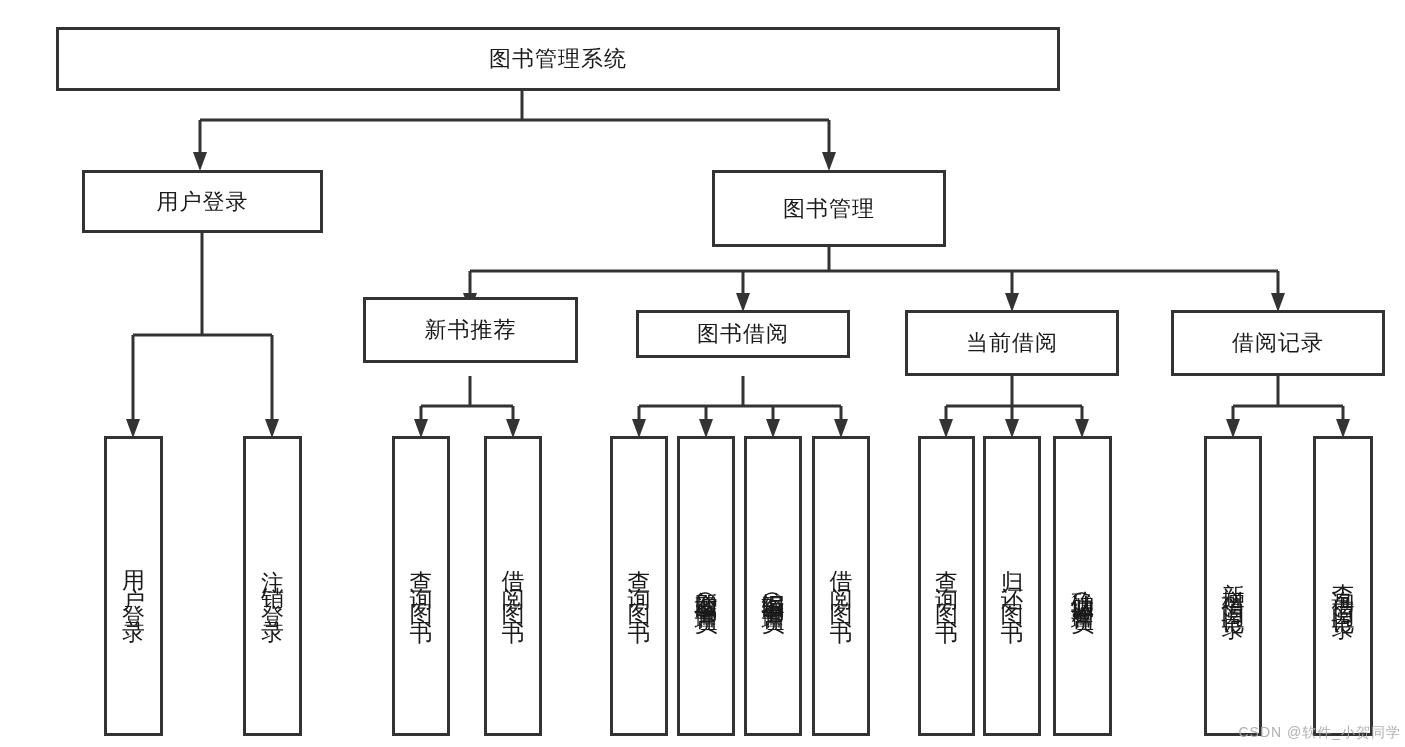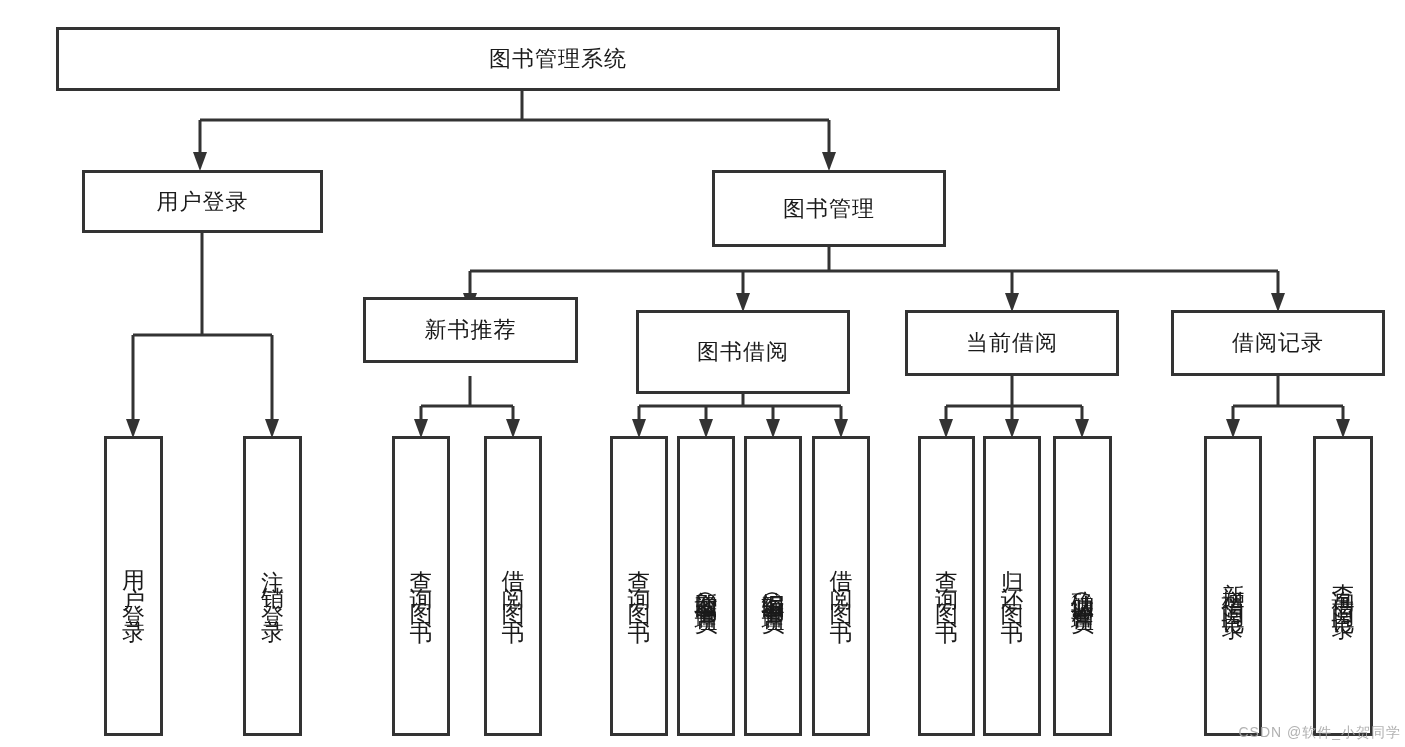--- a/index.html
+++ b/index.html
@@ -117,21 +117,21 @@
       <polygon points="1336,419 1350,419 1343,438"></polygon>
     </g>
   </svg>
 
   <div class="hbox" style="left:20px; top:27px; width:1004px; height:64px;margin-left:36px;">图书管理系统</div>
 
   <div class="hbox" style="left:82px; top:170px; width:241px; height:63px;">用户登录</div>
   <div class="hbox" style="left:712px; top:170px; width:234px; height:77px;">图书管理</div>
 
   <div class="hbox" style="left:363px; top:297px; width:215px; height:66px;">新书推荐</div>
-  <div class="hbox" style="left:636px; top:310px; width:214px; height:84px;">图书借阅</div>
+  <div class="hbox" style="left:636px; top:310px; width:214px; height:48px;">图书借阅</div>
   <div class="hbox" style="left:1171px; top:310px; width:214px; height:66px;">借阅记录</div>
   <div class="hbox" style="left:905px; top:310px; width:214px; height:66px;">当前借阅</div>
 
   <div class="vbox ls4" style="left:104px; width:59px;">
     <span class="vtext">用户登录</span>
   </div>
   <div class="vbox ls4" style="left:243px; width:59px;">
     <span class="vtext">注销登录</span>
   </div>
 

